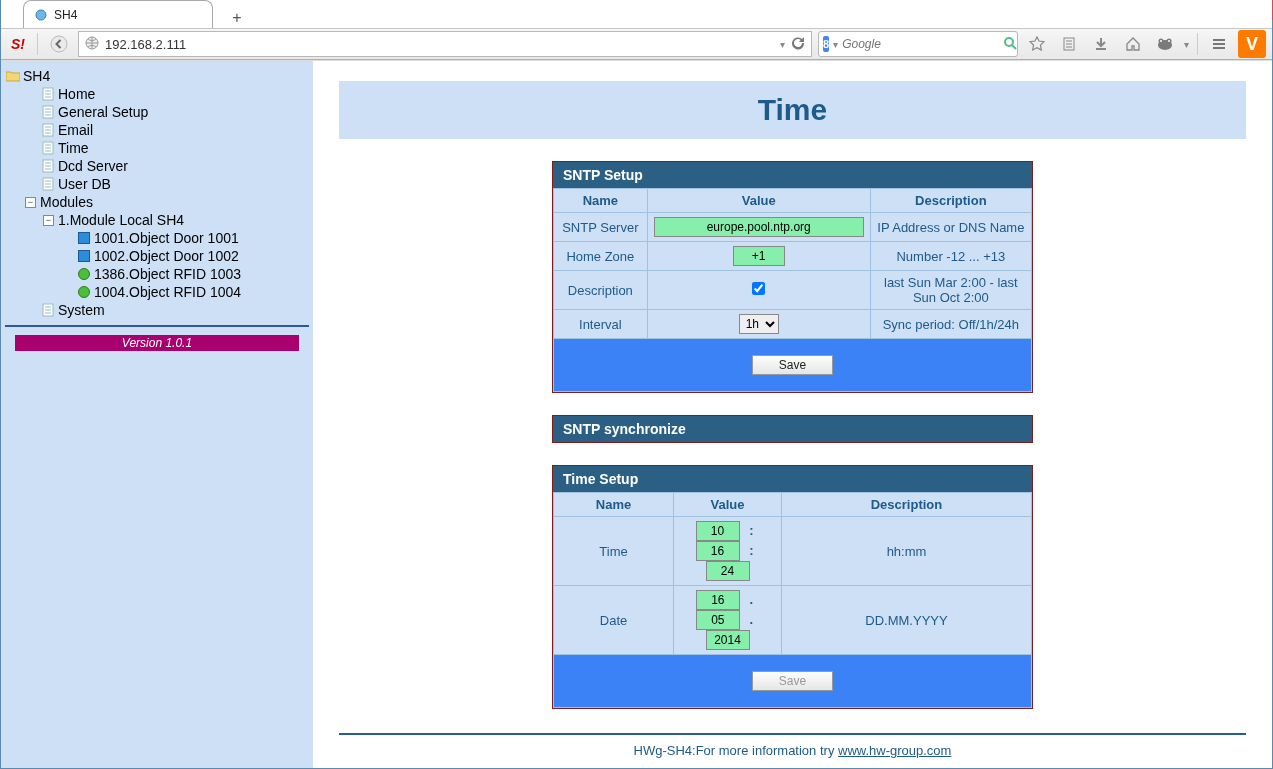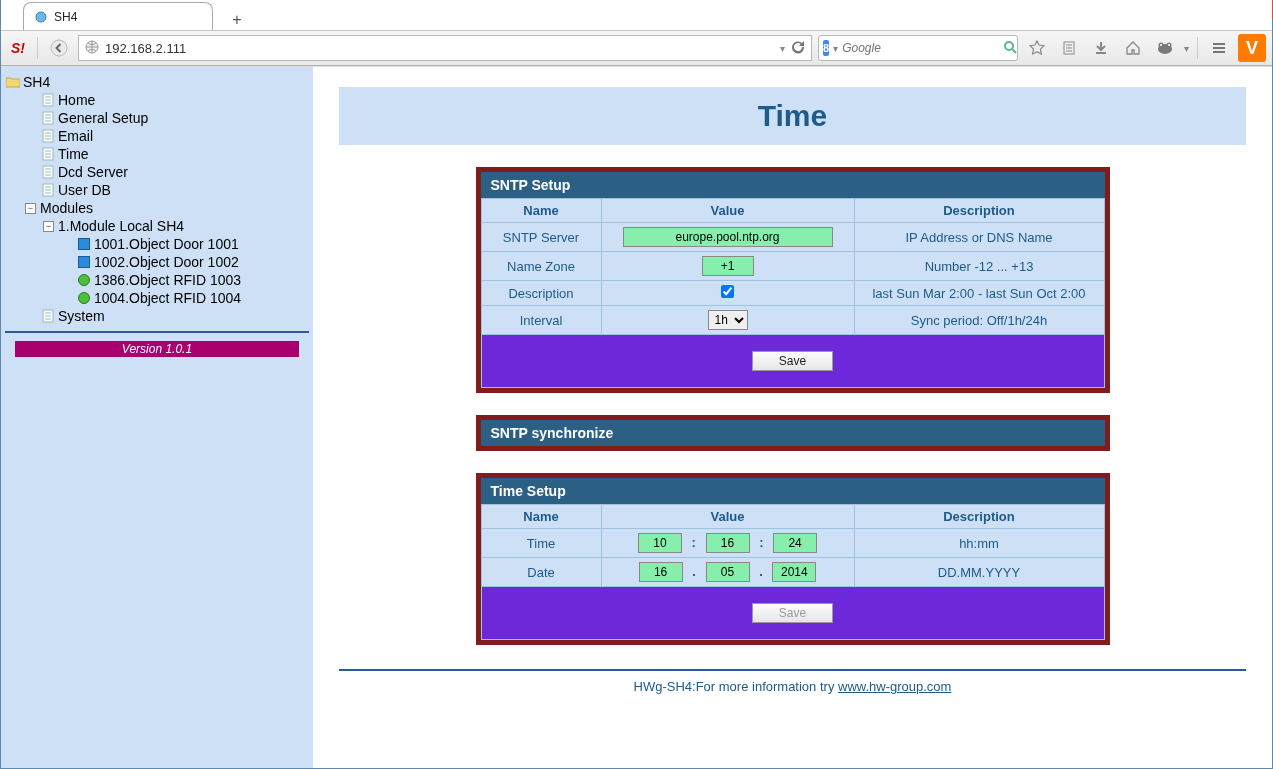--- a/index.html
+++ b/index.html
@@ -46,28 +46,28 @@
   .ico-blue { background:#2b8bdc; width:12px; height:12px; border:1px solid #1a5a99; }
   .ico-green { background:#4bbf3a; width:12px; height:12px; border-radius:50%; border:1px solid #2e7a24; }
   .sidebar-hr { border: none; border-top: 2px solid #2a5a99; margin: 6px 0 8px; }
   .version { background: #a8006e; color: #fff; font-style: italic; font-size: 12px; text-align: center; padding: 1px 0; margin: 0 10px; }
 
   
   .main { flex: 1; padding: 20px 26px 10px; overflow: auto; }
   .page-title-box { background: #cde0f5; border: 2px solid #cde0f5; padding: 10px; text-align: center; }
   .page-title-box h1 { color: #1e5a8a; font-family: Verdana, Arial, sans-serif; font-size: 30px; font-weight: bold; }
 
-  .panel { margin-top: 22px; border: 5px solid #7f1d1d; width: 634px; margin-left: auto; margin-right: auto; }
+  .panel { margin-top: 22px; border: 1px solid #7f1d1d; width: 481px; margin-left: auto; margin-right: auto; }
   .panel-head { background: #2b5f84; color: #fff; font-weight: bold; font-size: 14px; padding: 5px 10px; }
   .panel table { width: 100%; border-collapse: collapse; }
   .panel th { background: #cde0f5; color: #1e5a8a; font-weight: bold; font-size: 13px; padding: 4px 18px; border: 1px solid #9fc2e0; text-align: center; }
   .panel td { background: #cde0f5; color: #1e5a8a; font-size: 13px; padding: 4px 6px; border: 1px solid #9fc2e0; text-align: center; }
   .panel td.name { width: 120px; }
   .panel td.desc { width: 250px; }
-  .panel tr.btnrow td { background: #6d28d9; padding: 16px; }
+  .panel tr.btnrow td { background: #3b82f6; padding: 16px; }
   .panel input[type=text] { border: 1px solid #888; padding: 2px 4px; text-align: center; font-size: 12px; background: #86efac; }
   .panel input.wide { width: 210px; }
   .panel input.narrow { width: 52px; }
   .panel input.tiny { width: 44px; }
   .panel select { border: 1px solid #888; font-size: 12px; padding: 1px 2px; }
   .btn { background: linear-gradient(#fdfdfd,#e6e6e6); border: 1px solid #999; padding: 2px 26px; font-size: 12px; color: #222; cursor: pointer; }
   .btn:disabled { color: #999; }
   .sep-colon { color: #1e5a8a; padding: 0 6px; font-weight: bold; }
 
   .footer-rule { border: none; border-top: 2px solid #2a5a99; margin: 24px 0 8px; }
@@ -366,21 +366,21 @@
             <th>Name</th>
             <th>Value</th>
             <th>Description</th>
           </tr>
           <tr>
             <td class="name">SNTP Server</td>
             <td><input class="wide" type="text" value="europe.pool.ntp.org" style=""></td>
             <td class="desc">IP Address or DNS Name</td>
           </tr>
           <tr>
-            <td class="name">Name Zone</td>
+            <td class="name">Home Zone</td>
             <td><input class="narrow" type="text" value="+1" style=""></td>
             <td class="desc">Number -12 ... +13</td>
           </tr>
           <tr>
             <td class="name">Description</td>
             <td><input type="checkbox" id="summer-cb" checked="" style=""></td>
             <td class="desc">last Sun Mar 2:00 - last Sun Oct 2:00</td>
           </tr>
           <tr>
             <td class="name">Interval</td>

